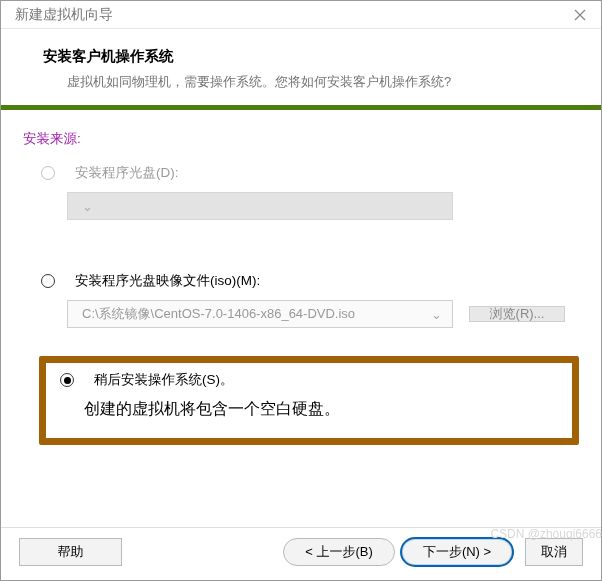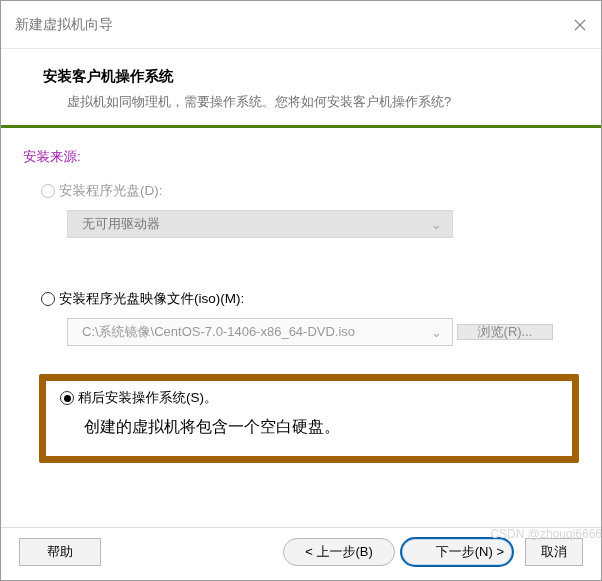--- a/index.html
+++ b/index.html
@@ -14,38 +14,38 @@
   }
   .window {
     width: 602px;
     height: 581px;
     border: 1px solid #9a9a9a;
     background: #fff;
     display: flex;
     flex-direction: column;
   }
   .titlebar {
-    height: 48px;
+    height: 28px;
     display: flex;
     align-items: center;
     justify-content: space-between;
     padding: 0 8px 0 14px;
     color: #777;
     font-size: 14px;
     border-bottom: 1px solid #e6e6e6;
   }
   .close-btn {
     width: 26px; height: 26px;
     display: flex; align-items: center; justify-content: center;
     color: #666; font-size: 14px;
   }
   .close-btn svg { width: 12px; height: 12px; stroke: #888; stroke-width: 1.3; }
   .header {
     padding: 18px 24px 14px 42px;
-    border-bottom: 3px solid #4d7c0f;
+    border-bottom: 5px solid #4d7c0f;
   }
   .header-title {
     font-weight: bold;
     font-size: 14.5px;
     margin-bottom: 7px;
     color: #000;
   }
   .header-sub {
     font-size: 13px;
     color: #737373;
@@ -60,21 +60,21 @@
     font-size: 13.5px;
     margin-bottom: 16px;
     color: #a21caf;
   }
   .option-group {
     padding-left: 18px;
   }
   .radio-row {
     display: flex;
     align-items: center;
-    gap: 4px;
+    gap: 20px;
     margin-bottom: 10px;
     font-size: 13.5px;
   }
   .radio {
     width: 14px; height: 14px;
     border: 1.3px solid #333;
     border-radius: 50%;
     display: inline-flex;
     align-items: center; justify-content: center;
     flex-shrink: 0;
@@ -103,21 +103,21 @@
   }
   .combo.file {
     background: #fafafa;
     border: 1px solid #cfcfcf;
     color: #999;
     margin-left: 26px;
     width: 386px;
   }
   .chev { color: #aaa; }
   .file-row {
-    display: flex; align-items: center; gap: 4px;
+    display: flex; align-items: center; gap: 16px;
     margin-left: 0;
   }
   .browse-btn {
     width: 96px; height: 16px;
     border: 1px solid #cfcfcf;
     background: #e8e8e8;
     color: #888;
     display: flex; align-items: center; justify-content: center;
     font-size: 13px;
   }
@@ -143,28 +143,27 @@
   .btn {
     height: 28px;
     border: 1px solid #b9b9b9;
     background: #f3f3f3;
     font-size: 13px;
     display: inline-flex;
     align-items: center; justify-content: center;
     padding: 0 8px;
     cursor: pointer;
   }
-  .btn.help { width: 82px; }
+  .btn.help { width: 103px; }
   .spacer { flex: 1; }
   .btn.nav { width: 112px; border-radius: 14px; }
   .btn.default {
     outline: 2px solid #0a64ad;
     outline-offset: -1px;
     box-shadow: inset 0 0 0 1px #bcd7ee;
-    justify-content: flex-end;
   }
   .btn-gap { width: 6px; }
   .btn.cancel { width: 58px; margin-left: 12px; }
   .watermark {
     position: absolute;
     right: 0; bottom: 40px;
     font-size: 12px;
     color: #d8d8d8;
     pointer-events: none;
   }
@@ -192,21 +191,20 @@
   <div class="content">
     <div class="section-label">安装来源:</div>
 
     <div class="option-group">
 
       <div class="radio-row">
         <span class="radio disabled"></span>
         <span class="radio-label disabled">安装程序光盘(D):</span>
       </div>
       <div class="combo">
-        <span>无可用驱动器</span>
         <span class="chev">⌄</span>
       </div>
 
       <div style="height:52px;"></div>
 
       <div class="radio-row">
         <span class="radio"></span>
         <span class="radio-label">安装程序光盘映像文件(iso)(M):</span>
       </div>
       <div class="file-row">

